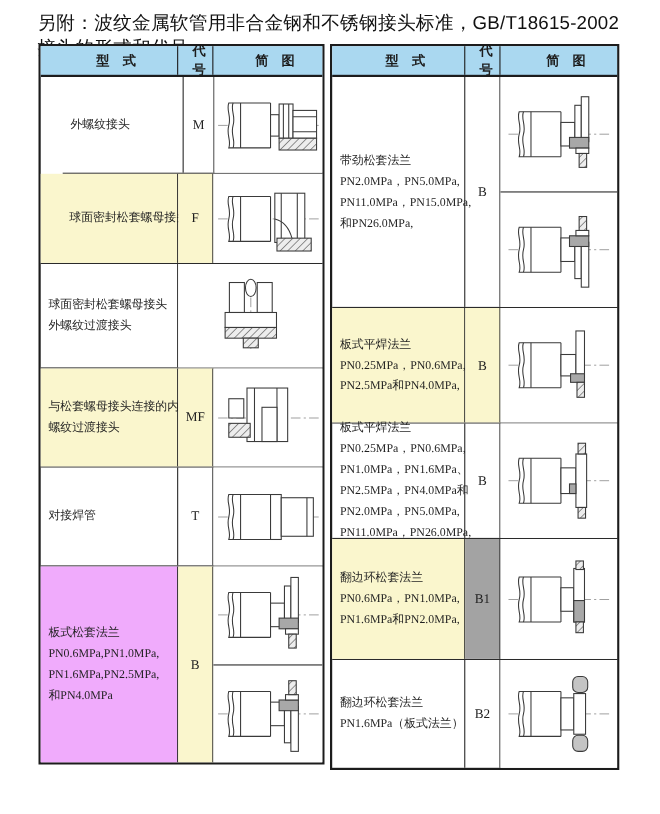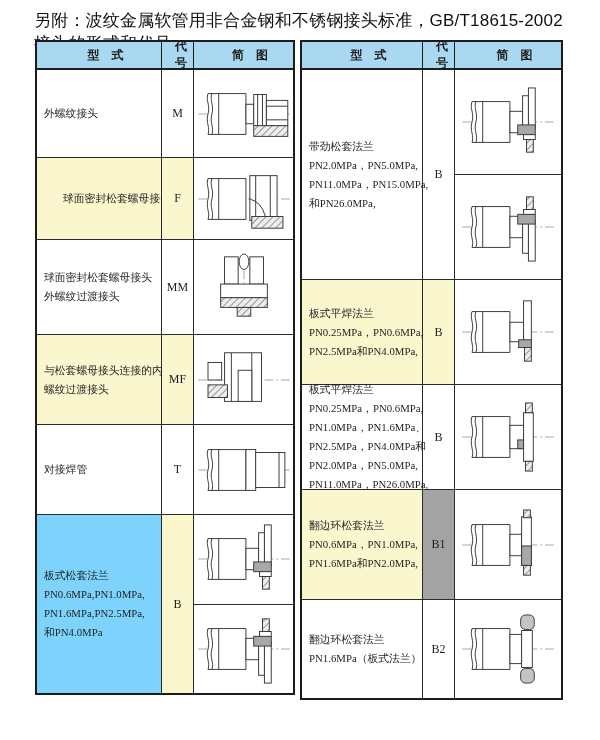--- a/index.html
+++ b/index.html
@@ -54,21 +54,21 @@
 
 <div class="title">另附：波纹金属软管用非合金钢和不锈钢接头标准，GB/T18615-2002接头的形式和代号。</div>
 
 <div class="tbl left">
   <div class="hrow" style="background: rgb(170, 216, 240);">
     <div class="hcell c1">型　式</div>
     <div class="hcell c2">代号</div>
     <div class="hcell c3">简　图</div>
   </div>
   <div id="left-rows">
-      <div class="row" style="height: 88px;">
+      <div class="row" style="height: 88px; margin-left: 20px;">
         <div class="cell-type">
           <div>外螺纹接头</div>
         </div>
         <div class="cell-code">M</div>
         <div class="cell-diagram">
           <div class="sub">
             <svg viewBox="0 0 100 74" width="98" height="72" xmlns="http://www.w3.org/2000/svg">
               <defs>
                 <pattern id="hp1" width="5" height="5" patternUnits="userSpaceOnUse" patternTransform="rotate(45)">
                   <rect width="5" height="5" fill="#ededed"></rect>
@@ -118,21 +118,20 @@
               <rect x="58" y="55" width="32" height="12" fill="url(#hp2)" stroke="#3a3a3a"></rect>
             </svg>
           </div>
         </div>
       </div>
       <div class="row" style="height: 95px;">
         <div class="cell-type">
           <div>球面密封松套螺母接头</div>
           <div>外螺纹过渡接头</div>
         </div>
-        <div class="cell-code">MM</div>
         <div class="cell-diagram">
           <div class="sub">
             <svg viewBox="0 0 100 74" width="98" height="72" xmlns="http://www.w3.org/2000/svg">
               <defs>
                 <pattern id="hp3" width="5" height="5" patternUnits="userSpaceOnUse" patternTransform="rotate(45)">
                   <rect width="5" height="5" fill="#ededed"></rect>
                   <line x1="0" y1="0" x2="0" y2="5" stroke="#666" stroke-width="1.3"></line>
                 </pattern>
               </defs>
               <path d="M50 3V71" stroke="#808080" stroke-width="0.7" fill="none" stroke-dasharray="9 3 2 3"></path>
@@ -192,21 +191,21 @@
               <line x1="52" y1="16" x2="52" y2="58" stroke="#3a3a3a" stroke-width="1" fill="none"></line>
               <line x1="24" y1="16" x2="24" y2="58" stroke="#3a3a3a" stroke-width="1" fill="none"></line>
               <rect x="52" y="16" width="10" height="42" fill="#ffffff" stroke="#3a3a3a" stroke-width="1"></rect>
               <rect x="62" y="19" width="30" height="36" fill="#ffffff" stroke="#3a3a3a" stroke-width="1"></rect>
               <line x1="86" y1="19" x2="86" y2="55" stroke="#3a3a3a" stroke-width="1" fill="none"></line>
             </svg>
           </div>
         </div>
       </div>
       <div class="row" style="height: 178px;">
-        <div class="cell-type hl" style="background: #7dd3fc;">
+        <div class="cell-type hl" style="background: #f0abfc;">
           <div>板式松套法兰</div>
           <div>PN0.6MPa,PN1.0MPa,</div>
           <div>PN1.6MPa,PN2.5MPa,</div>
           <div>和PN4.0MPa</div>
         </div>
         <div class="cell-code hl" style="background: rgb(250, 246, 205);">B</div>
         <div class="cell-diagram">
           <div class="sub">
             <svg viewBox="0 0 100 74" width="98" height="72" xmlns="http://www.w3.org/2000/svg">
               <defs>

